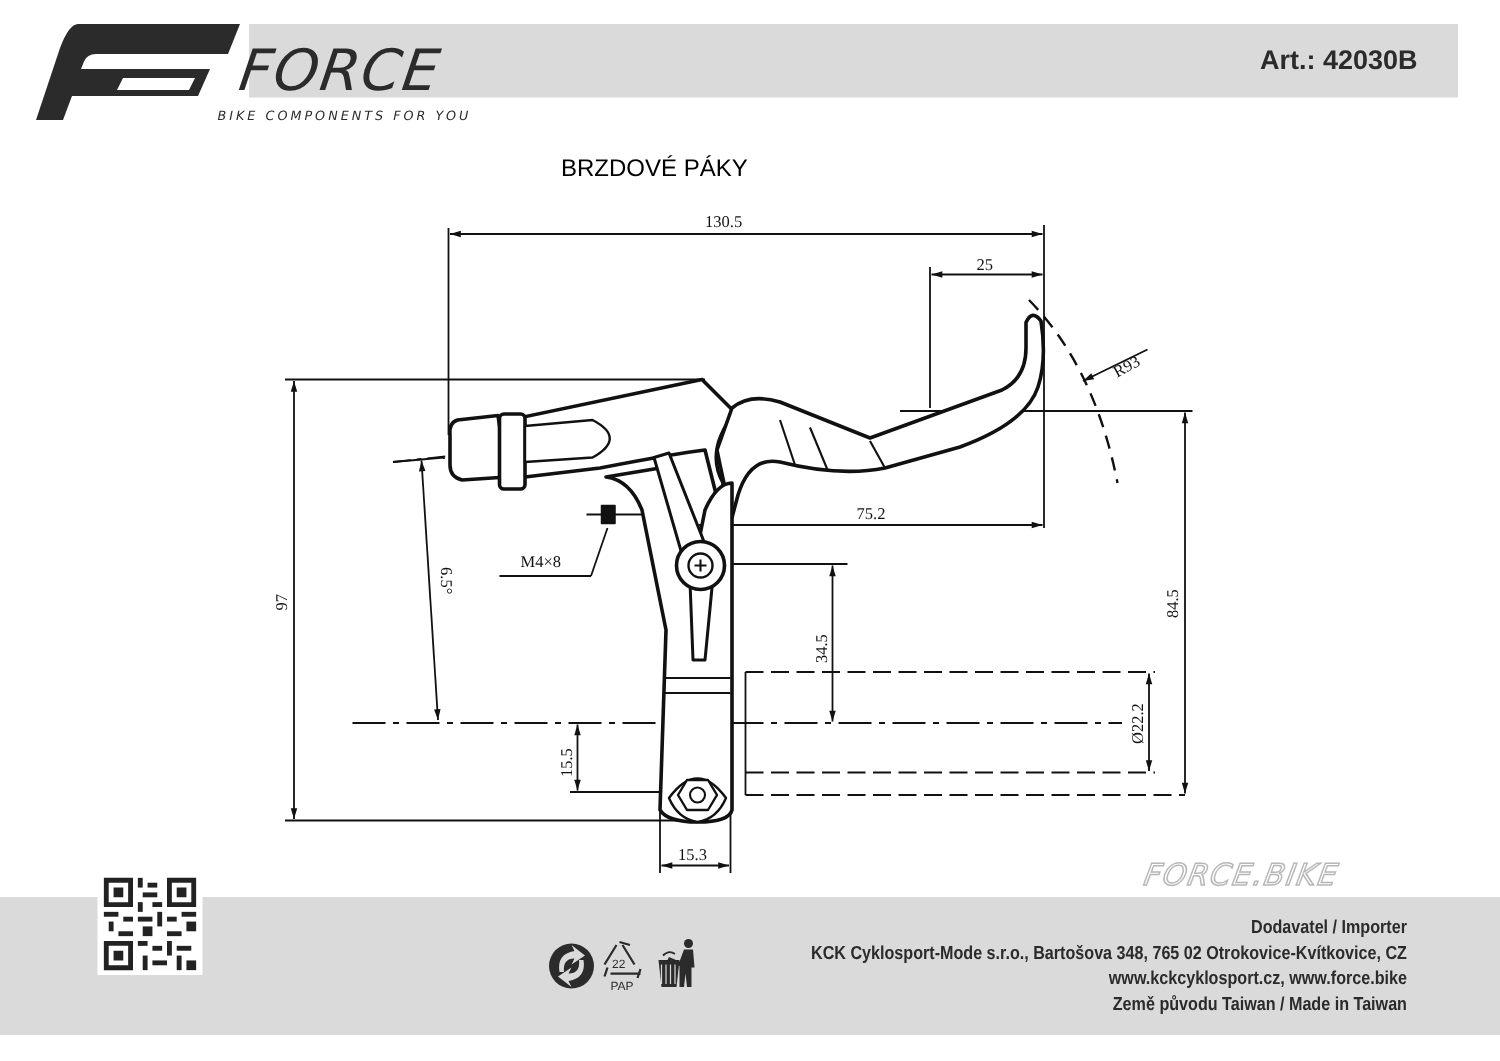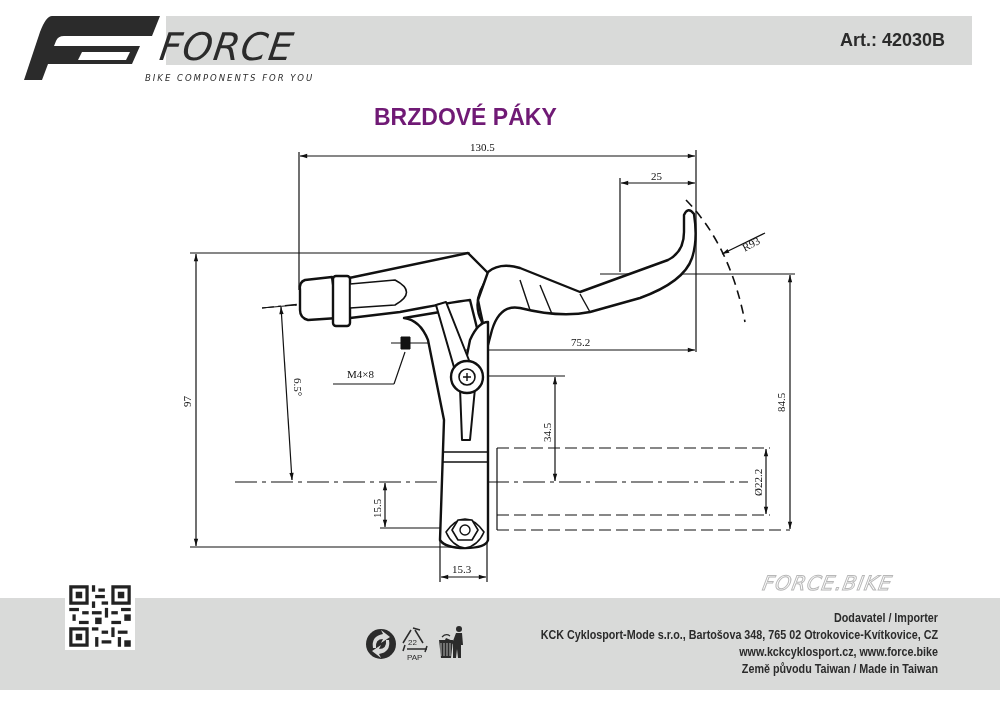--- a/index.html
+++ b/index.html
@@ -2,21 +2,21 @@
 <html><head>
 <meta charset="utf-8">
 <style>
   html,body{margin:0;padding:0;background:#ffffff;}
   body{width:1000px;height:707px;position:relative;overflow:hidden;font-family:"Liberation Sans",sans-serif;color:#2b2b2b;}
   .header-band{position:absolute;left:166px;top:16px;width:806px;height:49px;background:#d9dad9;}
   .logo-mark{position:absolute;left:22px;top:14px;width:140px;height:68px;}
   .logo-word{position:absolute;left:160px;top:28px;font-family:"DejaVu Sans",sans-serif;font-style:italic;font-weight:300;font-size:38px;letter-spacing:1px;color:#2b2b2b;transform:skewX(-8deg);line-height:1;}
   .logo-tagline{position:absolute;left:145px;top:73px;font-family:"DejaVu Sans",sans-serif;font-size:8.5px;letter-spacing:2px;color:#2b2b2b;font-style:italic;}
   .art-no{position:absolute;right:55px;top:30px;font-weight:bold;font-size:18px;color:#2b2b2b;text-align:right;}
-  .doc-title{position:absolute;left:374px;top:104px;font-weight:bold;font-size:23px;color:#701a75;}
+  .doc-title{position:absolute;left:374px;top:104px;font-weight:normal;font-size:16px;color:#000000;}
   .drawing{position:absolute;left:0;top:0;width:1000px;height:600px;}
   .dim{font-family:"Liberation Serif",serif;font-size:11px;fill:#111;}
   .footer-band{position:absolute;left:0;top:598px;width:1000px;height:92px;background:#d9dad9;}
   .qr{position:absolute;left:65px;top:582px;width:70px;height:68px;background:#fff;}
   .eco-icons{position:absolute;left:363px;top:624px;width:110px;height:44px;}
   .importer{position:absolute;right:62px;top:610px;text-align:right;font-family:"Liberation Sans",sans-serif;font-weight:bold;font-size:12.5px;line-height:17px;color:#2b2b2b;transform:scaleX(0.86);transform-origin:right top;}
   .forcebike{position:absolute;left:763px;top:571px;font-family:"DejaVu Sans",sans-serif;font-style:italic;font-size:20px;letter-spacing:1px;color:#fff;-webkit-text-stroke:1px #b8b8b8;transform:skewX(-10deg);}
 </style>
 </head>
 <body>

